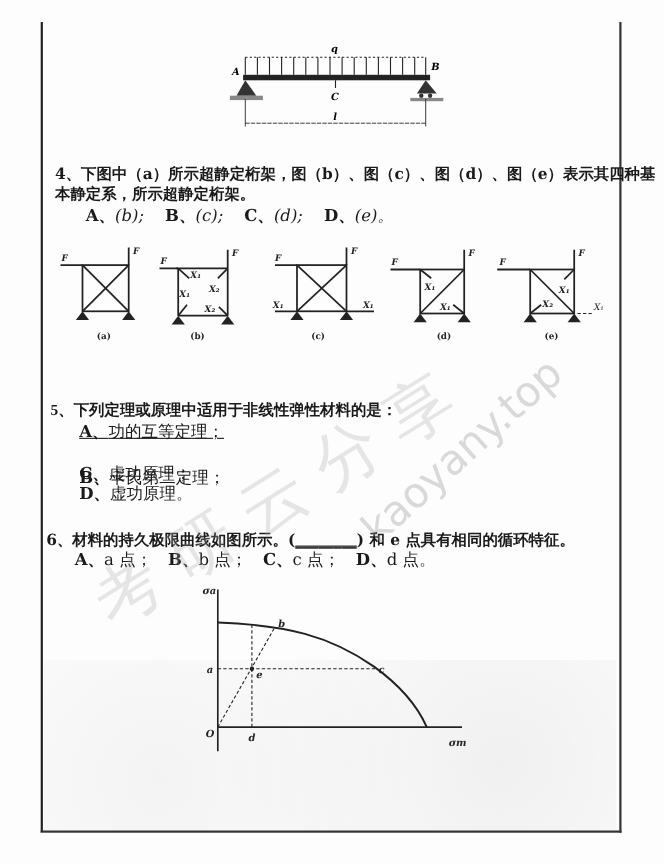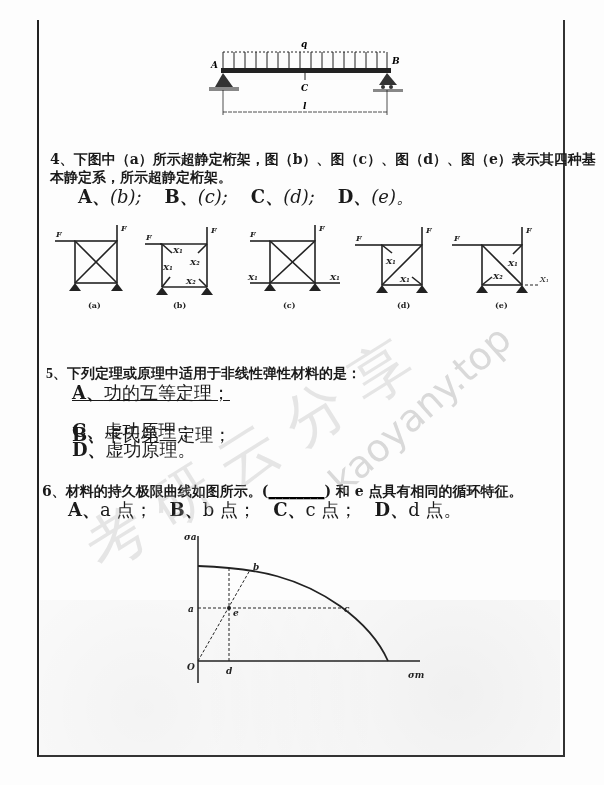--- a/index.html
+++ b/index.html
@@ -3,21 +3,21 @@
 <meta charset="utf-8">
 <style>
   html, body { margin:0; padding:0; }
   body { width:604px; height:785px; background:#fff; position:relative; overflow:hidden;
          font-family:"DejaVu Serif", serif; color:#1a1a1a; }
   .page { position:absolute; left:0; top:0; width:604px; height:785px;
           background:#fdfdfd; }
   .frame { position:absolute; left:37px; top:20px; width:524px; height:735px;
            border-left:2px solid #222; border-right:2px solid #333; border-bottom:2px solid #333; }
   .q { position:absolute; font-size:14px; line-height:17px; font-weight:bold; white-space:nowrap; }
-  .opt { position:absolute; font-size:18px; line-height:17px; white-space:nowrap; }
+  .opt { position:absolute; font-size:15px; line-height:17px; white-space:nowrap; }
   .opt b { font-weight:bold; }
   .wm { position:absolute; color:rgba(150,150,150,0.35); font-family:"DejaVu Sans", sans-serif; pointer-events:none; }
   svg text { font-family:"DejaVu Serif", serif; }
   .noise { position:absolute; left:40px; top:600px; width:520px; height:155px;
            background: radial-gradient(circle at 80% 60%, rgba(0,0,0,0.05), transparent 60%),
                        radial-gradient(circle at 20% 70%, rgba(0,0,0,0.04), transparent 55%); }
 </style>
 </head>
 <body>
 

